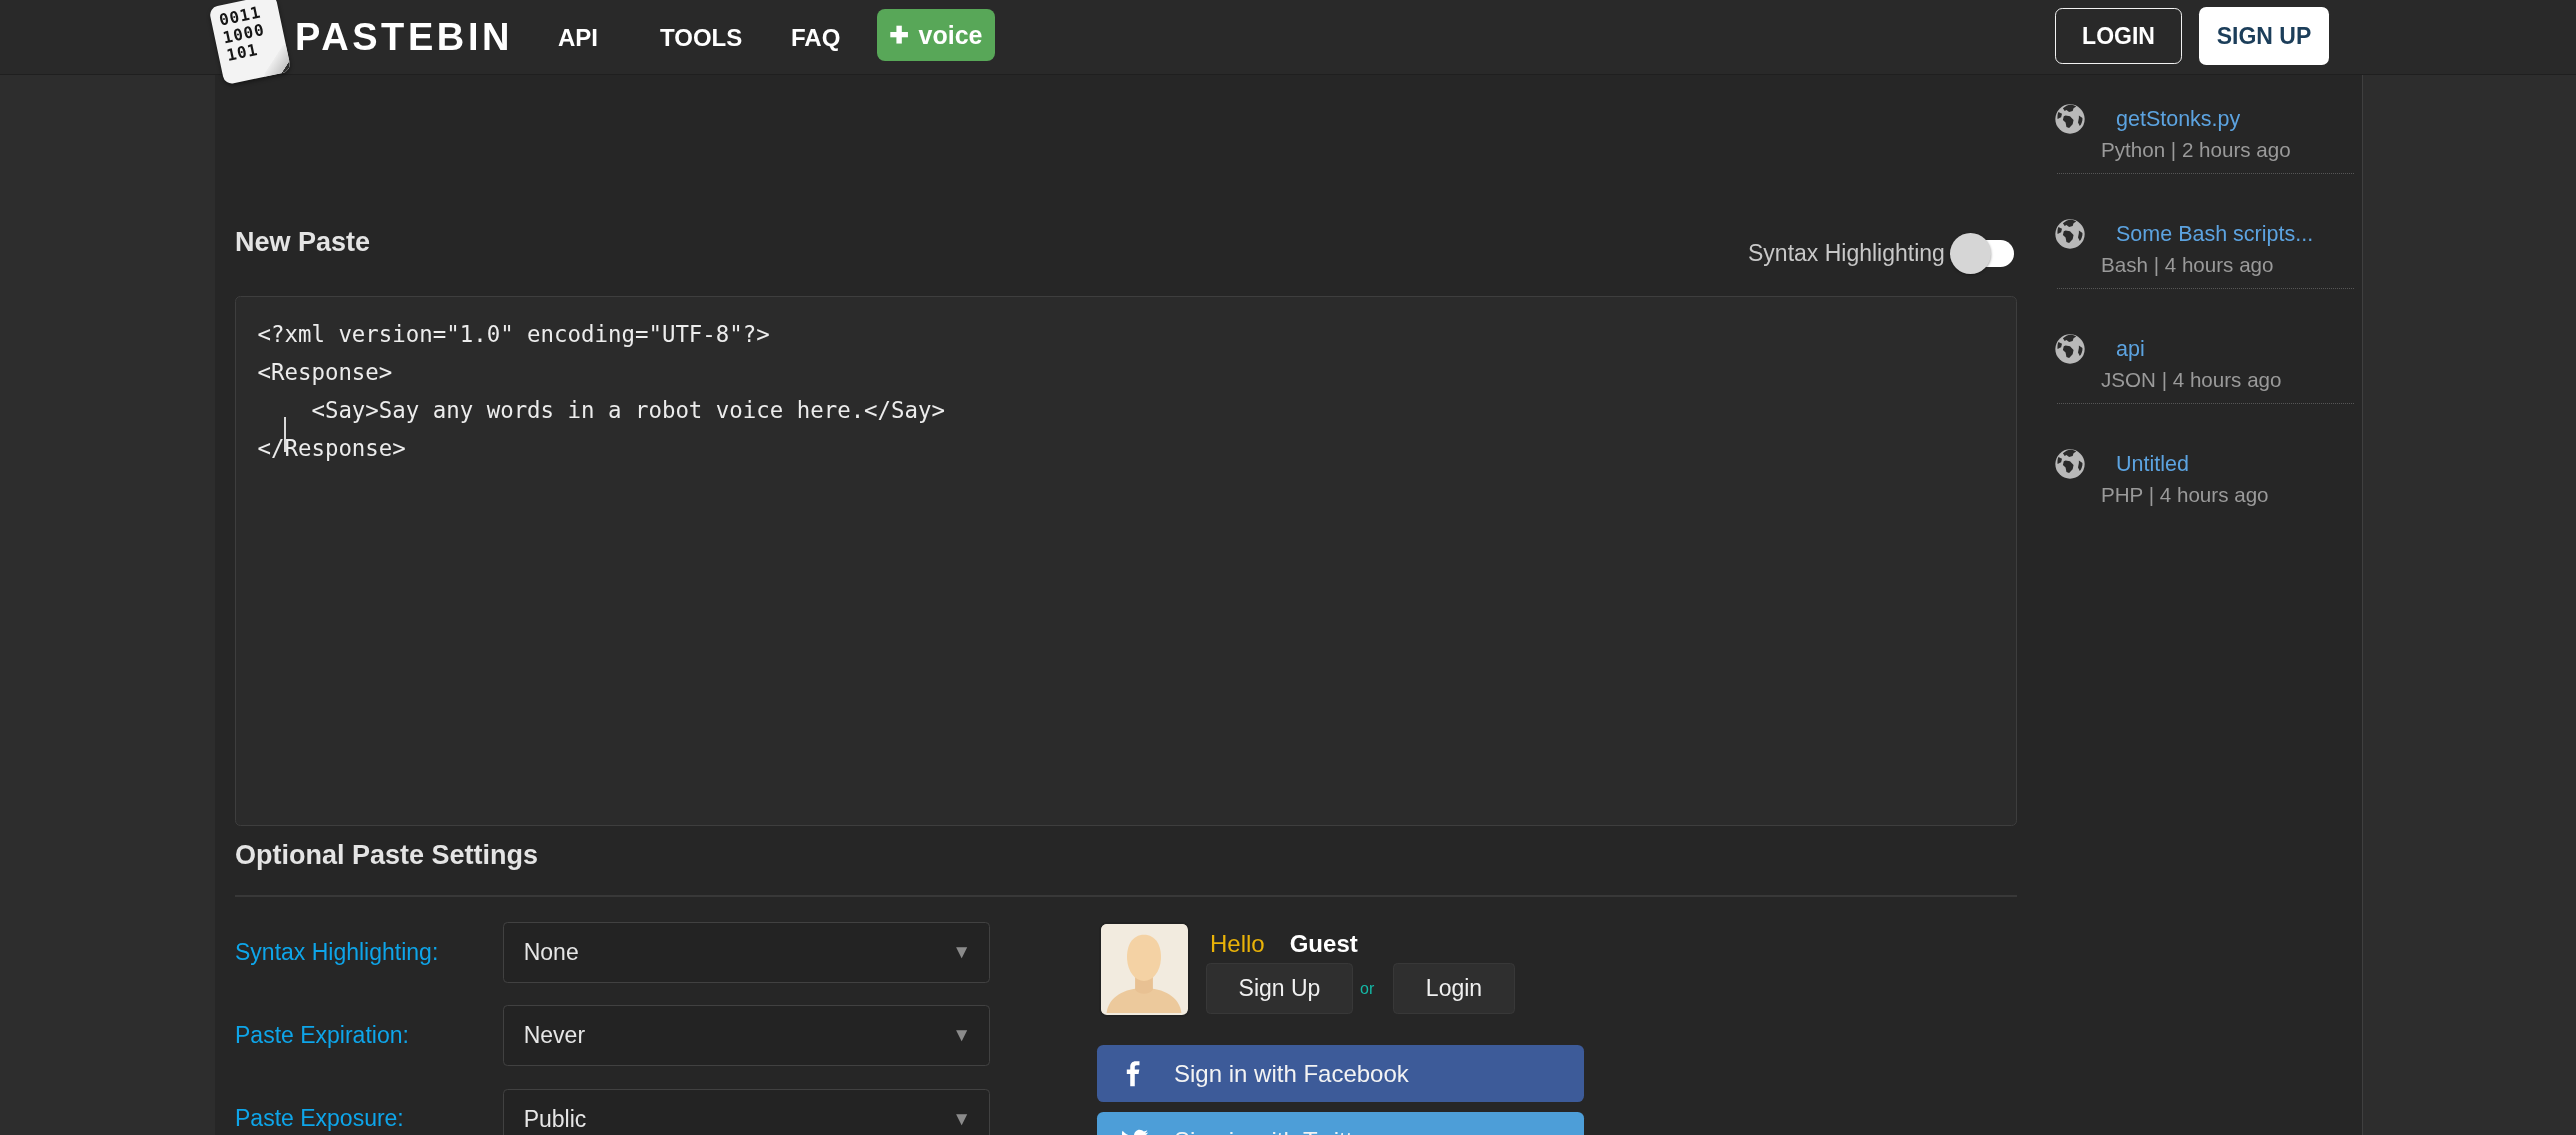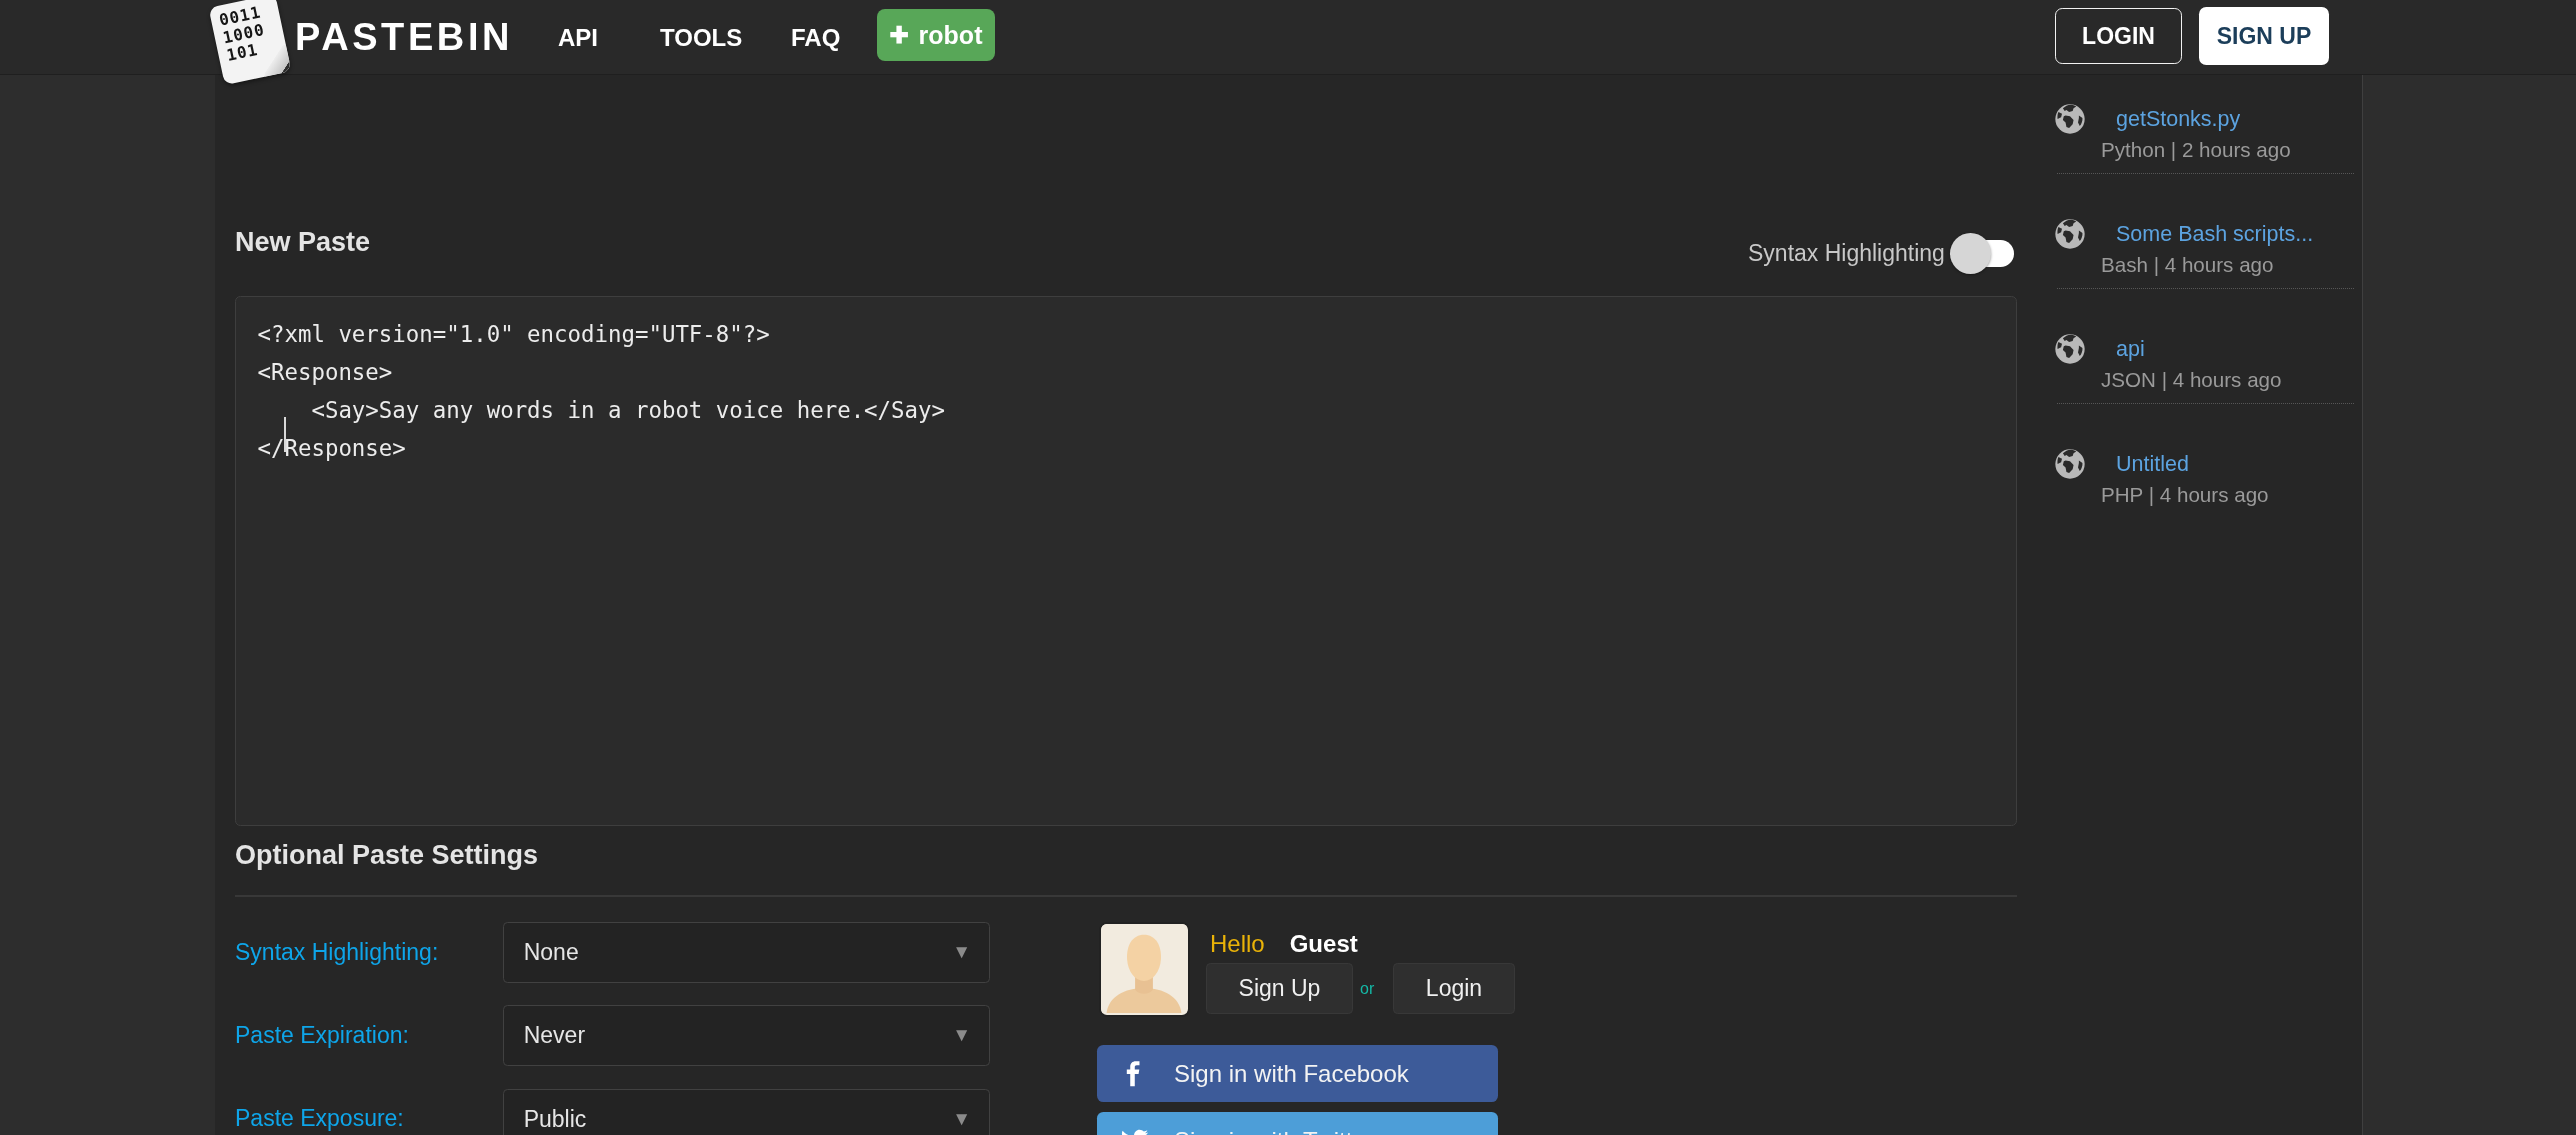--- a/index.html
+++ b/index.html
@@ -174,21 +174,21 @@
     display:flex; align-items:center; justify-content:center;
     font-family:inherit;
   }
   .signup-mini { left:1206px; width:147px; }
   .login-mini  { left:1393px; width:122px; }
   .or-text {
     position:absolute; left:1360px; top:971px; font-size:16px;
     color:#14b8a6; line-height:36px; z-index:2;
   }
   .social-btn {
-    position:absolute; left:1097px; width:401px; height:57px;
+    position:absolute; left:1097px; width:487px; height:57px;
     border-radius:6.3px; cursor:pointer; z-index:2;
     display:flex; align-items:center; border:none; font-family:inherit;
   }
   .fb-btn { top:1045px; background:#3d5b99; }
   .tw-btn { top:1112px; background:#4d9ed8; }
   .social-ico { width:29px; height:29px; margin-left:23px; flex:0 0 29px; }
   .social-label { color:#f3f3f3; font-size:24px; margin-left:25px; }
 </style>
 </head>
 <body>
@@ -259,21 +259,21 @@
   </div>
 </aside>
 
 <header class="navbar">
   <div class="brand">PASTEBIN</div>
   <span class="nav-item nav-api">API</span>
   <span class="nav-item nav-tools">TOOLS</span>
   <span class="nav-item nav-faq">FAQ</span>
   <div class="paste-btn">
     <span class="plus-ico"></span>
-    <span class="paste-label">robot</span>
+    <span class="paste-label">voice</span>
   </div>
   <button class="login-btn">LOGIN</button>
   <button class="signup-btn">SIGN UP</button>
 </header>
 
 <div class="logo-paper">
   <div class="logo-line">0011</div>
   <div class="logo-line">1000</div>
   <div class="logo-line">101</div>
   <div class="logo-fold"></div>

